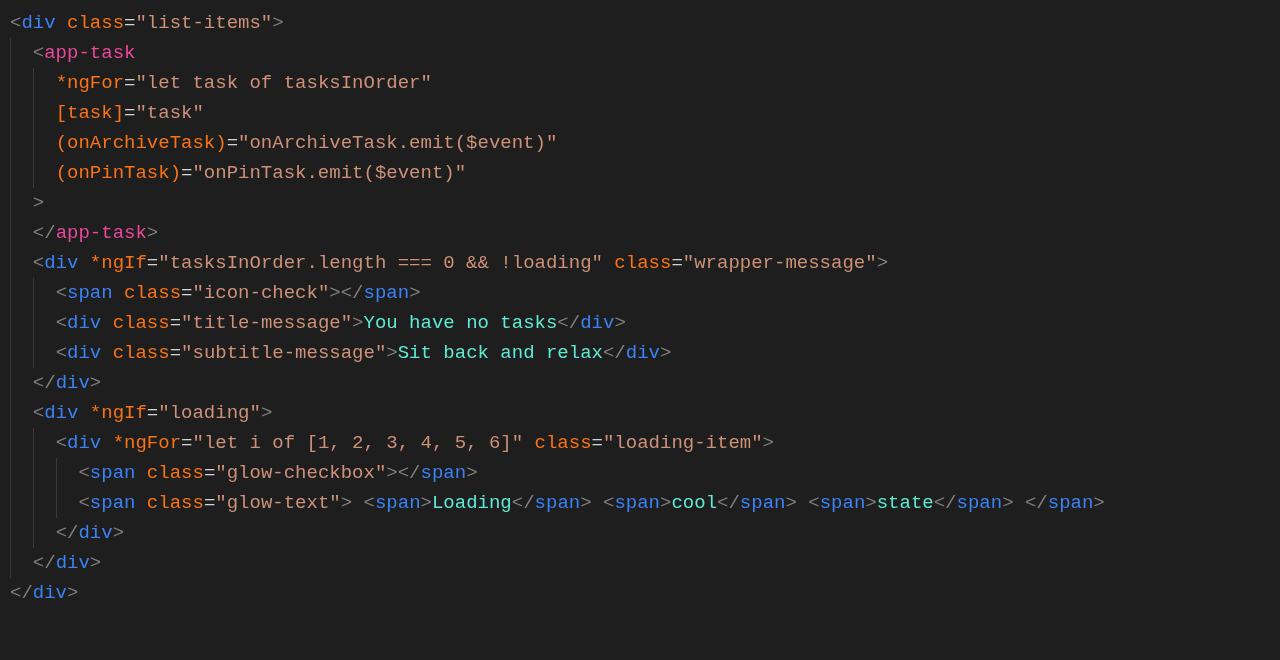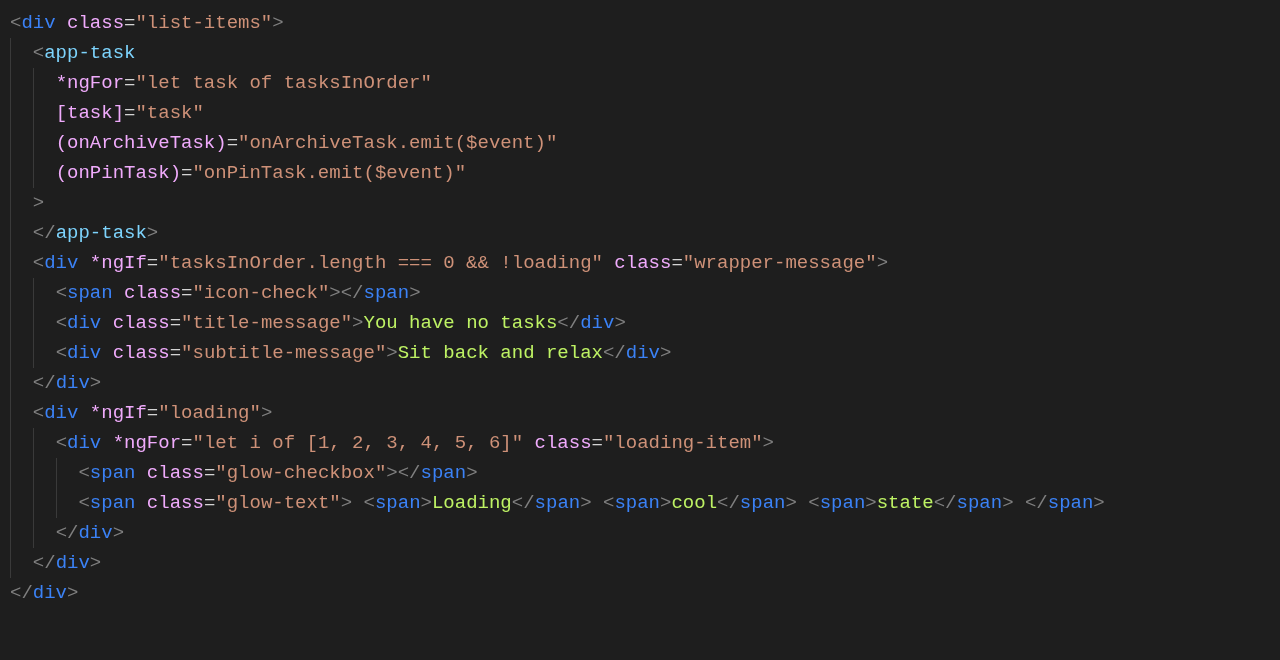--- a/index.html
+++ b/index.html
@@ -1,23 +1,23 @@
 <!DOCTYPE html>
 <html><head>
 <meta charset="utf-8">
 <style>
   html,body{margin:0;padding:0;background:#1e1e1e;width:1280px;height:660px;overflow:hidden}
   body{font-family:Menlo,Consolas,"Courier New",monospace;font-size:19px;line-height:30px;color:#d4d4d4}
   .code{padding:8px 10px 0 10px;white-space:pre}
   .guide{display:inline-block;width:0;border-left:1px solid #3a3a3a;margin-right:-1px;height:30px;vertical-align:top}
   .br{color:#808080}      
   .tag{color:#3b82f6}     
-  .comp{color:#7dd3fc}    
-  .attr{color:#f0abfc}    
+  .comp{color:#ec4899}    
+  .attr{color:#f97316}    
   .str{color:#ce9178}     
-  .txt{color:#bef264}     
+  .txt{color:#5eead4}     
   .eq{color:#d4d4d4}
   .line{display:block}
 </style>
 </head>
 <body>
 
 <div class="code" id="code-root"><span class="line"><span class="br">&lt;</span><span class="tag">div</span><span class="txt"> </span><span class="attr">class</span><span class="eq">=</span><span class="str">"list-items"</span><span class="br">&gt;</span></span><span class="line"><span class="guide"></span>  <span class="br">&lt;</span><span class="comp">app-task</span></span><span class="line"><span class="guide"></span>  <span class="guide"></span>  <span class="attr">*ngFor</span><span class="eq">=</span><span class="str">"let task of tasksInOrder"</span></span><span class="line"><span class="guide"></span>  <span class="guide"></span>  <span class="attr">[task]</span><span class="eq">=</span><span class="str">"task"</span></span><span class="line"><span class="guide"></span>  <span class="guide"></span>  <span class="attr">(onArchiveTask)</span><span class="eq">=</span><span class="str">"onArchiveTask.emit($event)"</span></span><span class="line"><span class="guide"></span>  <span class="guide"></span>  <span class="attr">(onPinTask)</span><span class="eq">=</span><span class="str">"onPinTask.emit($event)"</span></span><span class="line"><span class="guide"></span>  <span class="br">&gt;</span></span><span class="line"><span class="guide"></span>  <span class="br">&lt;/</span><span class="comp">app-task</span><span class="br">&gt;</span></span><span class="line"><span class="guide"></span>  <span class="br">&lt;</span><span class="tag">div</span><span class="txt"> </span><span class="attr">*ngIf</span><span class="eq">=</span><span class="str">"tasksInOrder.length === 0 &amp;&amp; !loading"</span><span class="txt"> </span><span class="attr">class</span><span class="eq">=</span><span class="str">"wrapper-message"</span><span class="br">&gt;</span></span><span class="line"><span class="guide"></span>  <span class="guide"></span>  <span class="br">&lt;</span><span class="tag">span</span><span class="txt"> </span><span class="attr">class</span><span class="eq">=</span><span class="str">"icon-check"</span><span class="br">&gt;&lt;/</span><span class="tag">span</span><span class="br">&gt;</span></span><span class="line"><span class="guide"></span>  <span class="guide"></span>  <span class="br">&lt;</span><span class="tag">div</span><span class="txt"> </span><span class="attr">class</span><span class="eq">=</span><span class="str">"title-message"</span><span class="br">&gt;</span><span class="txt">You have no tasks</span><span class="br">&lt;/</span><span class="tag">div</span><span class="br">&gt;</span></span><span class="line"><span class="guide"></span>  <span class="guide"></span>  <span class="br">&lt;</span><span class="tag">div</span><span class="txt"> </span><span class="attr">class</span><span class="eq">=</span><span class="str">"subtitle-message"</span><span class="br">&gt;</span><span class="txt">Sit back and relax</span><span class="br">&lt;/</span><span class="tag">div</span><span class="br">&gt;</span></span><span class="line"><span class="guide"></span>  <span class="br">&lt;/</span><span class="tag">div</span><span class="br">&gt;</span></span><span class="line"><span class="guide"></span>  <span class="br">&lt;</span><span class="tag">div</span><span class="txt"> </span><span class="attr">*ngIf</span><span class="eq">=</span><span class="str">"loading"</span><span class="br">&gt;</span></span><span class="line"><span class="guide"></span>  <span class="guide"></span>  <span class="br">&lt;</span><span class="tag">div</span><span class="txt"> </span><span class="attr">*ngFor</span><span class="eq">=</span><span class="str">"let i of [1, 2, 3, 4, 5, 6]"</span><span class="txt"> </span><span class="attr">class</span><span class="eq">=</span><span class="str">"loading-item"</span><span class="br">&gt;</span></span><span class="line"><span class="guide"></span>  <span class="guide"></span>  <span class="guide"></span>  <span class="br">&lt;</span><span class="tag">span</span><span class="txt"> </span><span class="attr">class</span><span class="eq">=</span><span class="str">"glow-checkbox"</span><span class="br">&gt;&lt;/</span><span class="tag">span</span><span class="br">&gt;</span></span><span class="line"><span class="guide"></span>  <span class="guide"></span>  <span class="guide"></span>  <span class="br">&lt;</span><span class="tag">span</span><span class="txt"> </span><span class="attr">class</span><span class="eq">=</span><span class="str">"glow-text"</span><span class="br">&gt;</span><span class="txt"> </span><span class="br">&lt;</span><span class="tag">span</span><span class="br">&gt;</span><span class="txt">Loading</span><span class="br">&lt;/</span><span class="tag">span</span><span class="br">&gt;</span><span class="txt"> </span><span class="br">&lt;</span><span class="tag">span</span><span class="br">&gt;</span><span class="txt">cool</span><span class="br">&lt;/</span><span class="tag">span</span><span class="br">&gt;</span><span class="txt"> </span><span class="br">&lt;</span><span class="tag">span</span><span class="br">&gt;</span><span class="txt">state</span><span class="br">&lt;/</span><span class="tag">span</span><span class="br">&gt;</span><span class="txt"> </span><span class="br">&lt;/</span><span class="tag">span</span><span class="br">&gt;</span></span><span class="line"><span class="guide"></span>  <span class="guide"></span>  <span class="br">&lt;/</span><span class="tag">div</span><span class="br">&gt;</span></span><span class="line"><span class="guide"></span>  <span class="br">&lt;/</span><span class="tag">div</span><span class="br">&gt;</span></span><span class="line"><span class="br">&lt;/</span><span class="tag">div</span><span class="br">&gt;</span></span></div>
 
 </body></html>

